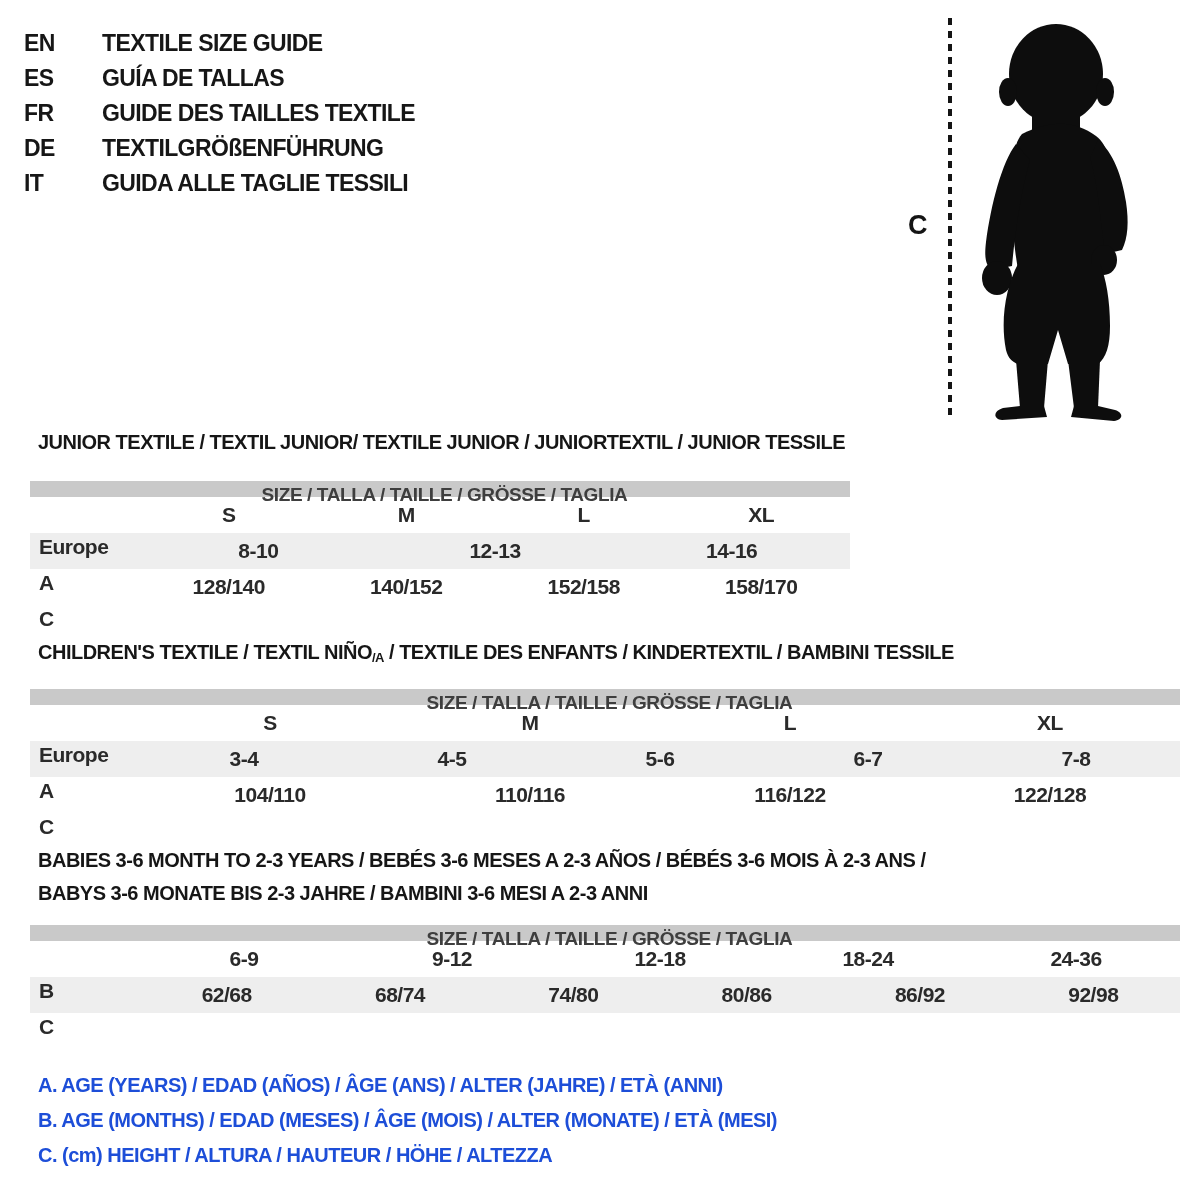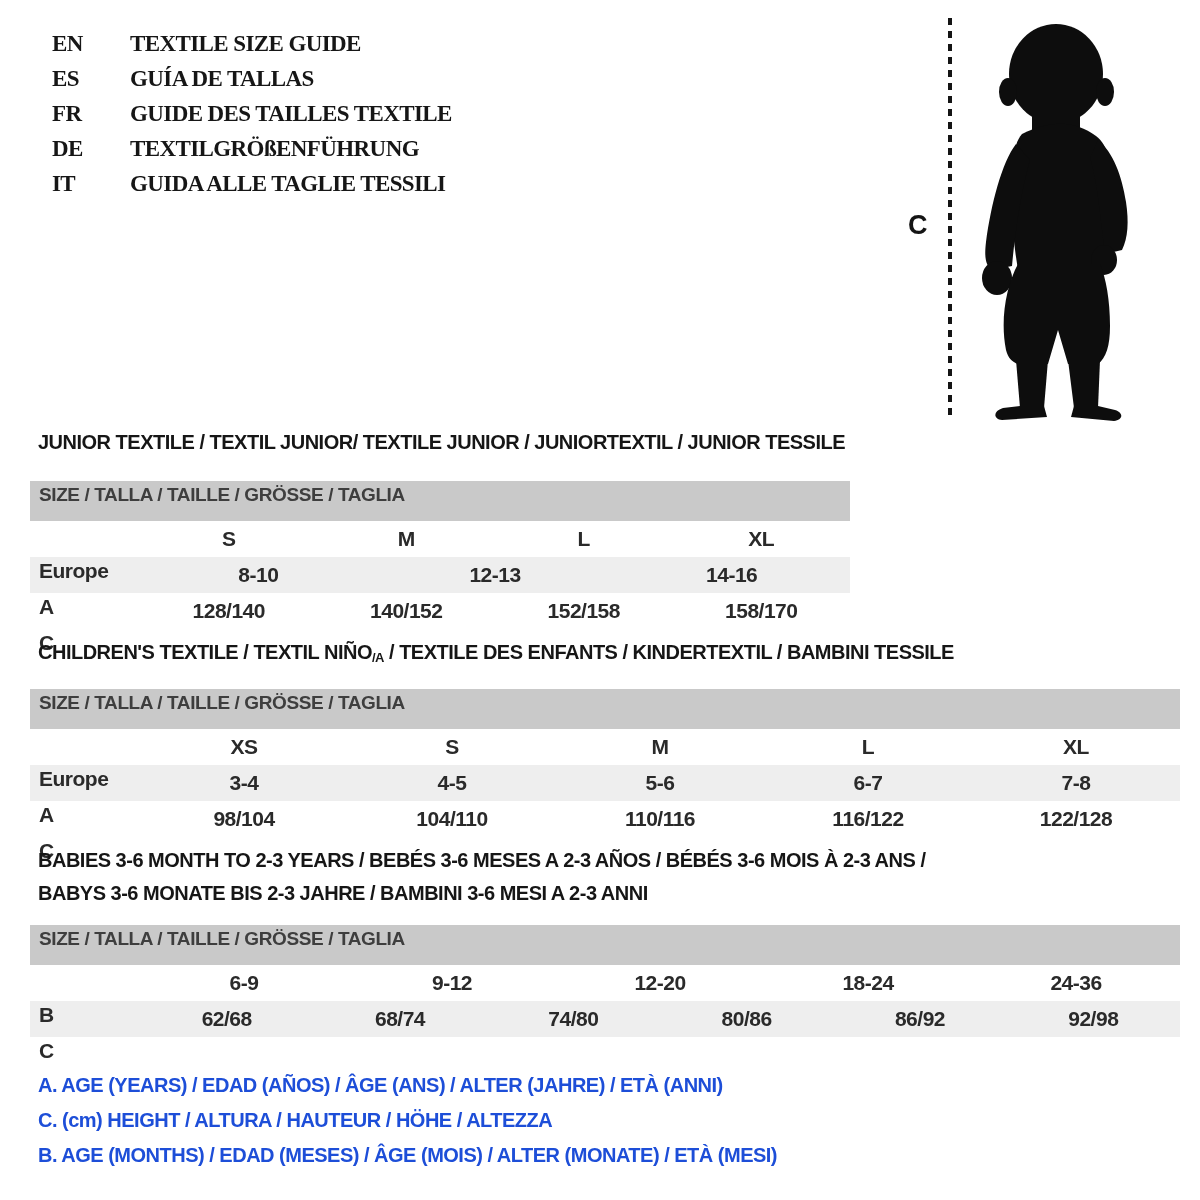--- a/index.html
+++ b/index.html
@@ -2,38 +2,38 @@
 <html><head>
 <meta charset="utf-8">
 <style>
   * { margin:0; padding:0; box-sizing:border-box; }
   html,body { width:1200px; height:1200px; background:#ffffff; overflow:hidden; }
   body { font-family:"Liberation Sans", sans-serif; color:#1f1f1f; position:relative; }
 
   .abs { position:absolute; }
 
   
-  .langs { left:52px; top:26px;font-family:Liberation Serif, serif; }
+  .langs { left:24px; top:26px; }
   .lang-row { height:35px; line-height:35px; white-space:nowrap; }
   .lang-code { display:inline-block; width:78px; font-weight:700; font-size:23px; letter-spacing:-0.6px; color:#161616; }
   .lang-label { font-weight:700; font-size:23px; letter-spacing:-0.6px; color:#161616; }
 
   
   .dash-line { left:948px; top:18px; width:4px; height:400px;
     background:repeating-linear-gradient(to bottom,#141414 0 7px,transparent 7px 13px); }
   .c-label { left:908px; top:210px; font-weight:700; font-size:27px; color:#141414; }
   .toddler { left:962px; top:12px; }
 
   
   .sec-title { font-weight:700; font-size:20px; letter-spacing:-0.5px; color:#161616; white-space:nowrap; }
   .sub-sm { font-size:13px; vertical-align:-3px; }
 
   
-  .size-bar { height:40px; line-height:28px; background:#c9c9c9; padding-left:9px;
-    font-weight:700; font-size:19px; letter-spacing:-0.4px; color:#3e3e3e; }
+  .size-bar { height:16px; line-height:28px; background:#c9c9c9; padding-left:9px;
+    font-weight:700; font-size:19px; letter-spacing:-0.4px; color:#3e3e3e;text-align:center; }
   .trow { display:flex; height:36px; line-height:36px; }
   .trow.alt { background:#eeeeee; }
   .tlabel { width:110px; padding-left:9px; font-weight:700; font-size:21px; letter-spacing:-0.5px; color:#2a2a2a; text-align:left;margin-top:32px; }
   .tcell { flex:1; text-align:center; font-weight:700; font-size:21px; letter-spacing:-0.5px; color:#2a2a2a; }
 
   .t-junior  { left:30px; top:481px; width:820px; }
   .title-junior { left:38px; top:431px; }
   .t-children{ left:30px; top:689px; width:1150px; }
   .title-children { left:38px; top:641px; }
   .t-babies  { left:30px; top:925px; width:1150px; }
@@ -118,64 +118,62 @@
   </div>
 </div>
 
 <div class="abs sec-title title-children">
   <span>CHILDREN'S TEXTILE / TEXTIL NIÑO</span><span class="sub-sm">/A</span><span> / TEXTILE DES ENFANTS / KINDERTEXTIL / BAMBINI TESSILE</span>
 </div>
 <div class="abs t-children">
   <div class="size-bar">SIZE / TALLA / TAILLE / GRÖSSE / TAGLIA</div>
   <div class="trow">
     <span class="tlabel">Europe</span>
-    <span class="tcell">XS</span>
     <span class="tcell">S</span>
     <span class="tcell">M</span>
     <span class="tcell">L</span>
     <span class="tcell">XL</span>
   </div>
   <div class="trow alt">
     <span class="tlabel">A</span>
     <span class="tcell">3-4</span>
     <span class="tcell">4-5</span>
     <span class="tcell">5-6</span>
     <span class="tcell">6-7</span>
     <span class="tcell">7-8</span>
   </div>
   <div class="trow">
     <span class="tlabel">C</span>
-    <span class="tcell">98/104</span>
     <span class="tcell">104/110</span>
     <span class="tcell">110/116</span>
     <span class="tcell">116/122</span>
     <span class="tcell">122/128</span>
   </div>
 </div>
 
 <div class="abs sec-title title-babies1">BABIES 3-6 MONTH TO 2-3 YEARS / BEBÉS 3-6 MESES A 2-3 AÑOS / BÉBÉS 3-6 MOIS À 2-3 ANS /</div>
 <div class="abs sec-title title-babies2">BABYS 3-6 MONATE BIS 2-3 JAHRE / BAMBINI 3-6 MESI A 2-3 ANNI</div>
 <div class="abs t-babies">
   <div class="size-bar">SIZE / TALLA / TAILLE / GRÖSSE / TAGLIA</div>
   <div class="trow">
     <span class="tlabel">B</span>
     <span class="tcell">6-9</span>
     <span class="tcell">9-12</span>
-    <span class="tcell">12-20</span>
+    <span class="tcell">12-18</span>
     <span class="tcell">18-24</span>
     <span class="tcell">24-36</span>
   </div>
   <div class="trow alt">
     <span class="tlabel">C</span>
     <span class="tcell">62/68</span>
     <span class="tcell">68/74</span>
     <span class="tcell">74/80</span>
     <span class="tcell">80/86</span>
     <span class="tcell">86/92</span>
     <span class="tcell">92/98</span>
   </div>
 </div>
 
 <div class="abs legend">
   <div class="legend-line">A. AGE (YEARS) / EDAD (AÑOS) / ÂGE (ANS) / ALTER (JAHRE) / ETÀ (ANNI)</div>
+  <div class="legend-line">B. AGE (MONTHS) / EDAD (MESES) / ÂGE (MOIS) / ALTER (MONATE) / ETÀ (MESI)</div>
   <div class="legend-line">C. (cm) HEIGHT / ALTURA / HAUTEUR / HÖHE / ALTEZZA</div>
-  <div class="legend-line">B. AGE (MONTHS) / EDAD (MESES) / ÂGE (MOIS) / ALTER (MONATE) / ETÀ (MESI)</div>
 </div>
 
 </body></html>

